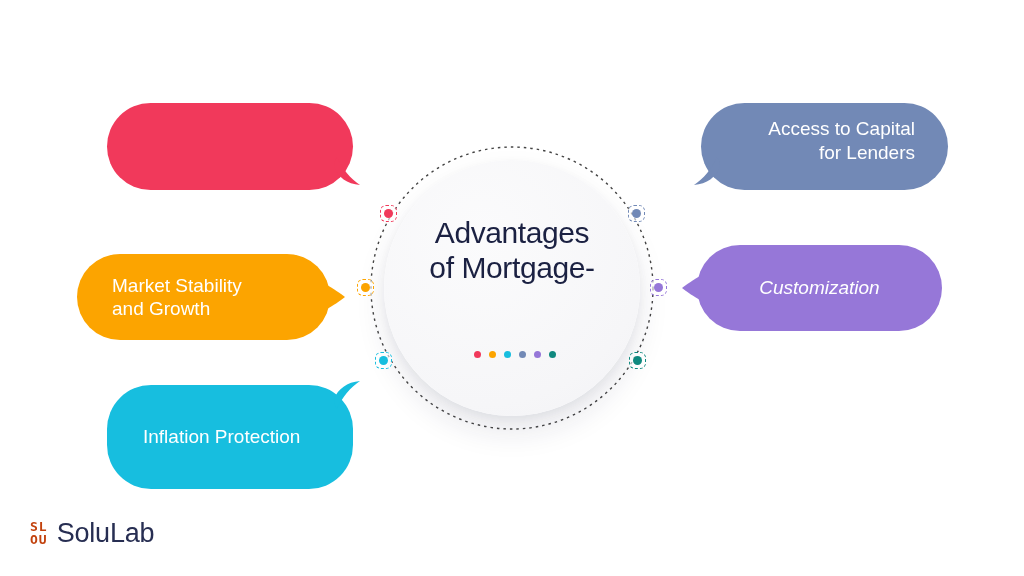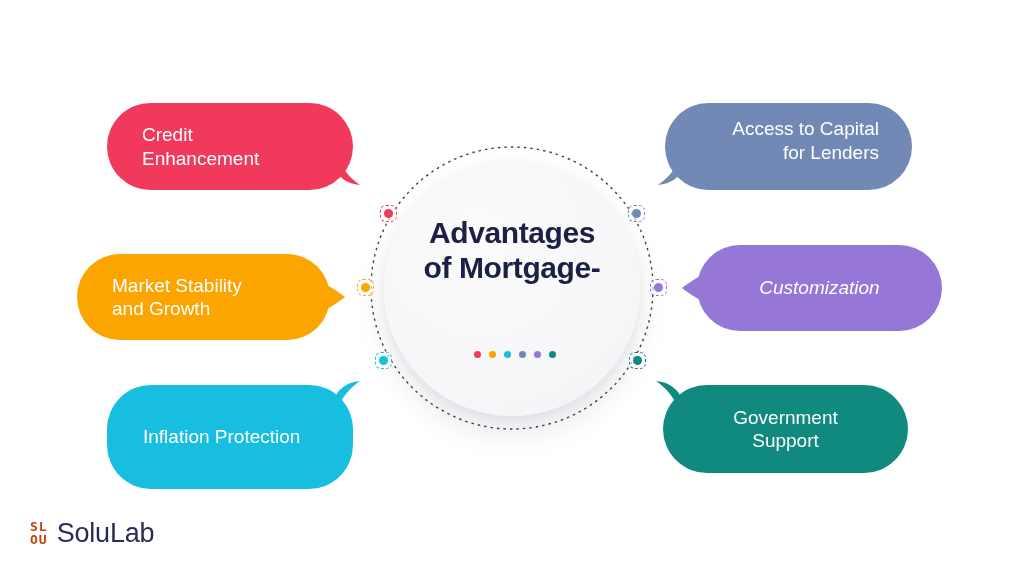--- a/index.html
+++ b/index.html
@@ -14,21 +14,21 @@
     position:absolute; display:flex; align-items:center;
     border-radius:44px; color:#ffffff;
     font-size:19px; line-height:23.5px; font-weight:500;
   }
   .bubble .label { white-space:pre-line; width:100%; }
   .bubble svg.tail { position:absolute; overflow:visible; }
 
   .bubble-credit      { left:107px; top:103px; width:246px; height:87px; padding:0 28px 0 35px; }
   .bubble-market      { left:77px;  top:254px; width:253px; height:86px; padding:0 28px 0 35px; }
   .bubble-inflation   { left:107px; top:385px; width:246px; height:104px; padding:0 28px 0 36px; }
-  .bubble-access      { left:665px; top:103px; width:247px; height:87px; padding:0 33px 12px 28px; text-align:right; }
+  .bubble-access      { left:701px; top:103px; width:247px; height:87px; padding:0 33px 12px 28px; text-align:right; }
   .bubble-custom      { left:697px; top:245px; width:245px; height:86px; padding:0 20px; text-align:center;font-style:italic; }
   .bubble-government  { left:663px; top:385px; width:245px; height:88px; padding:0 20px; text-align:center; }
 
   .tail-corner { width:26px; height:28px; }
   .tail-side   { width:20px; height:26px; }
   .bubble-credit     .tail { right:-7px; bottom:5px; }
   .bubble-access     .tail { left:-7px;  bottom:5px; transform:scaleX(-1); }
   .bubble-inflation  .tail { right:-7px; top:-4px;   transform:scaleY(-1); }
   .bubble-government .tail { left:-7px;  top:-4px;   transform:scale(-1,-1); }
   .bubble-market     .tail { right:-15px; top:50%; margin-top:-13px; }
@@ -37,21 +37,21 @@
   
   .dashed-ring { position:absolute; left:370px; top:146px; width:284px; height:284px; }
   .inner-circle {
     position:absolute; left:384px; top:160px; width:256px; height:256px;
     border-radius:50%;
     background:radial-gradient(circle at 38% 30%, #fbfbfc 0%, #f6f6f8 70%, #f2f2f5 100%);
     box-shadow:0 16px 30px rgba(27,33,66,0.10), 0 4px 10px rgba(27,33,66,0.05);
   }
   .main-title {
     position:absolute; left:0; right:0; top:55px; text-align:center;
-    font-size:30px; line-height:35px; font-weight:700; letter-spacing:-0.4px;
+    font-size:30px; line-height:35px; font-weight:400; letter-spacing:-0.4px;
   }
   .title-dots { position:absolute; left:474px; top:351px; display:flex; gap:8px; }
   .title-dots .tdot { width:7px; height:7px; border-radius:50%; }
 
   
   .ring-dot {
     position:absolute; width:17px; height:17px; border-radius:6px;
     border:1px dashed #999; display:flex; align-items:center; justify-content:center;
     background:rgba(255,255,255,0.6);
   }
@@ -113,22 +113,20 @@
     <span class="core" style="background-color: rgb(23, 190, 223);"></span>
     </span>
   <span class="ring-dot rd-teal" style="border-color: rgb(16, 137, 127);">
     <span class="core" style="background-color: rgb(16, 137, 127);"></span>
     </span>
 
   <div class="bubble bubble-credit" style="background-color: rgb(241, 57, 91);">
     <svg class="tail tail-corner" viewBox="0 0 26 28">
       <path d="M3 0 C8 12 17 22 26 28 C13 27 4 20 0 10 C0 6 1 3 3 0 Z" fill="#f1395b"></path>
       </svg>
-    <div class="label">Credit
-Enhancement</div>
   </div>
 
   <div class="bubble bubble-market" style="background-color: rgb(252, 164, 0);">
     <svg class="tail tail-side" viewBox="0 0 20 26">
       <path d="M0 0 C9 5 15 9 20 13 C15 17 9 21 0 26 Z" fill="#fca400"></path>
       </svg>
     <div class="label">Market Stability
 and Growth</div>
   </div>
 
@@ -147,27 +145,20 @@
 for Lenders</div>
   </div>
 
   <div class="bubble bubble-custom" style="background-color: rgb(150, 119, 216);">
     <svg class="tail tail-side" viewBox="0 0 20 26">
       <path d="M0 0 C9 5 15 9 20 13 C15 17 9 21 0 26 Z" fill="#9677d8"></path>
       </svg>
     <div class="label">Customization</div>
   </div>
 
-  <div class="bubble bubble-government" style="background-color: rgb(16, 137, 127);">
-    <svg class="tail tail-corner" viewBox="0 0 26 28">
-      <path d="M3 0 C8 12 17 22 26 28 C13 27 4 20 0 10 C0 6 1 3 3 0 Z" fill="#10897f"></path>
-      </svg>
-    <div class="label">Government
-Support</div>
-  </div>
 
   <div class="logo">
     <div class="logo-mark" style="color: #c2410c;">
       <span>SL</span>
       <span>OU</span>
     </div>
     <div class="logo-text" style="color: rgb(39, 46, 82); text-align: center;">SoluLab</div>
   </div>
 
 </div>

